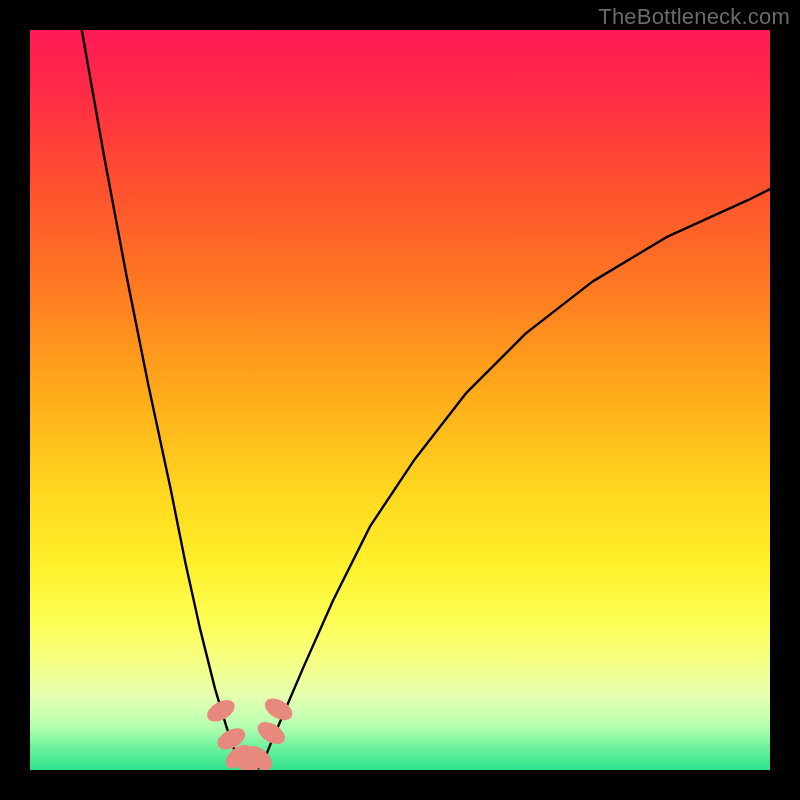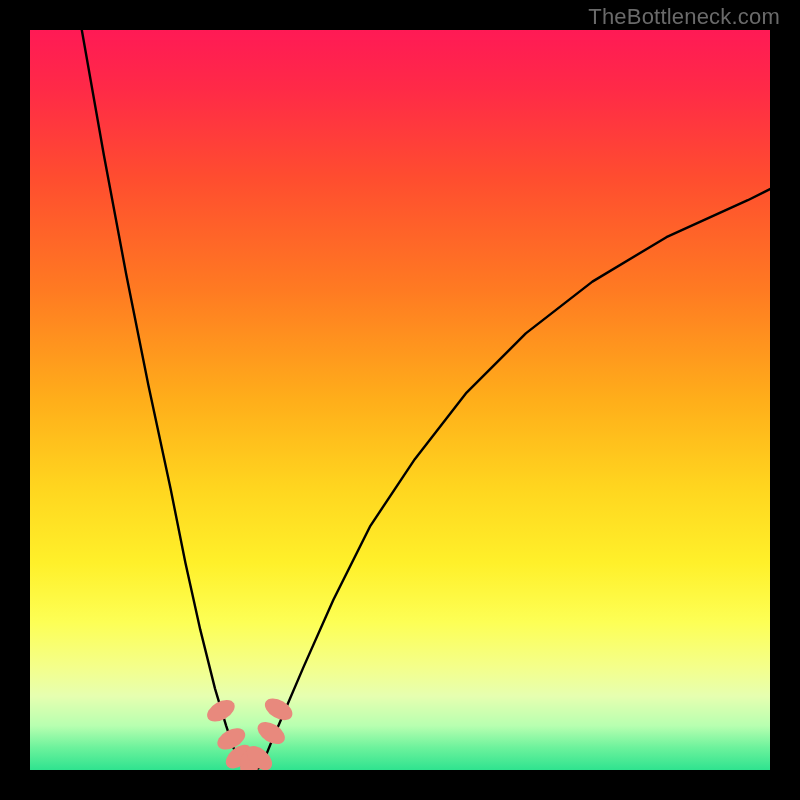--- a/index.html
+++ b/index.html
@@ -20,21 +20,21 @@
     position: absolute;
     left: 30px;
     top: 30px;
     width: 740px;
     height: 740px;
     overflow: hidden;
   }
   .watermark {
     position: absolute;
     top: 4px;
-    right: 20px;
+    right: 10px;
     color: #6a6a6a;
     font-size: 22px;
     font-weight: 500;
     letter-spacing: 0.2px;
   }
   svg { display: block; }
 </style>
 </head>
 <body>
 

